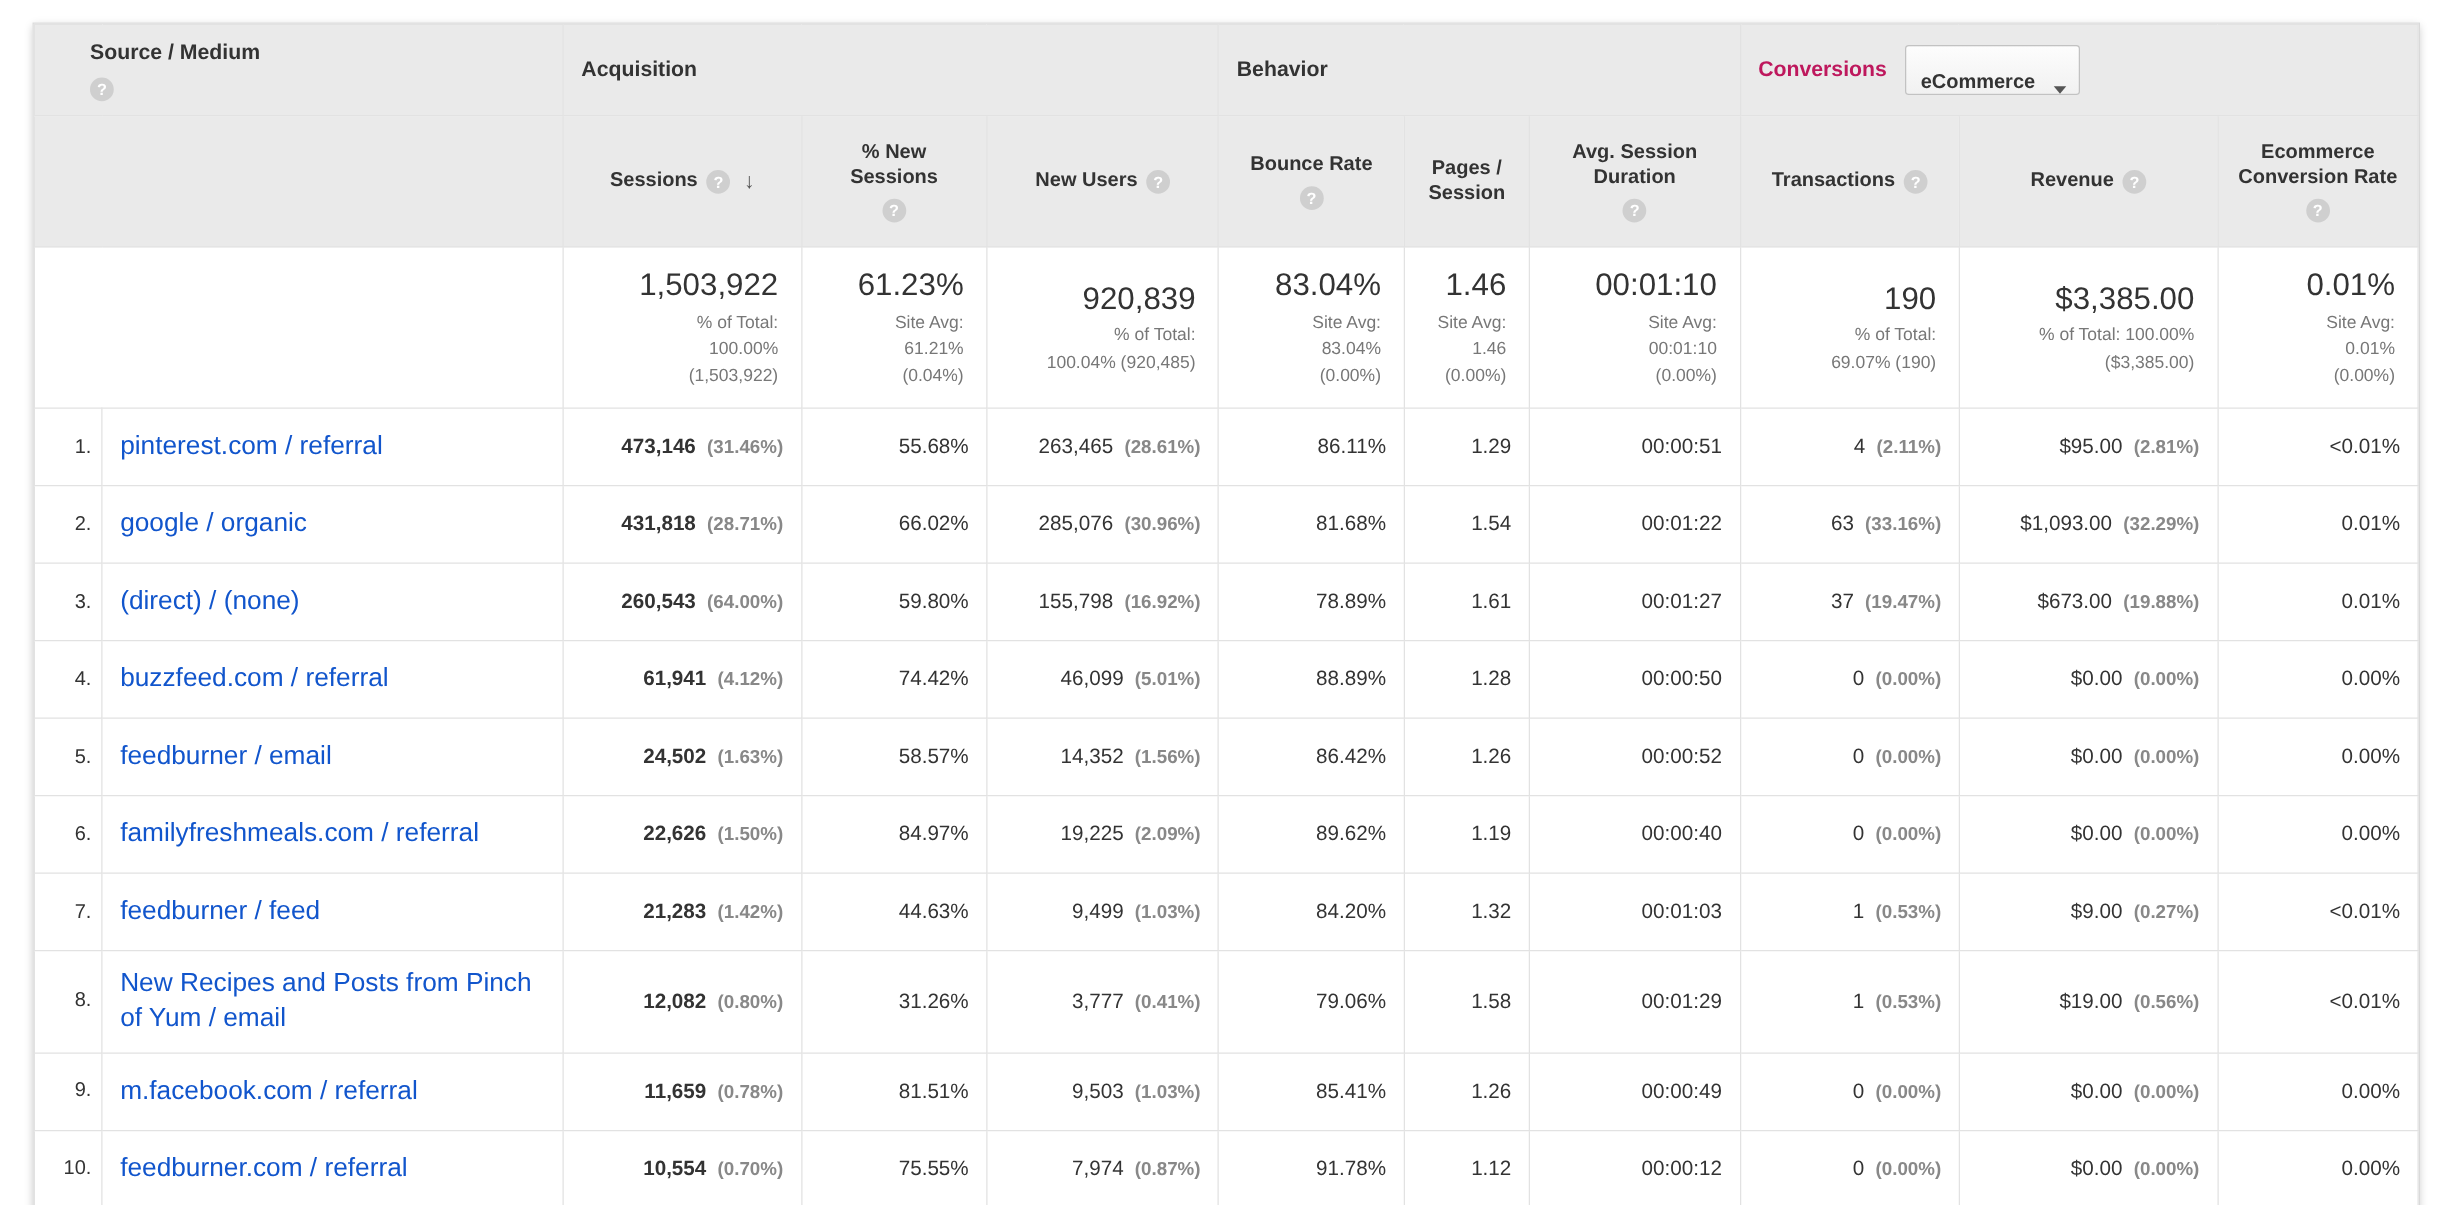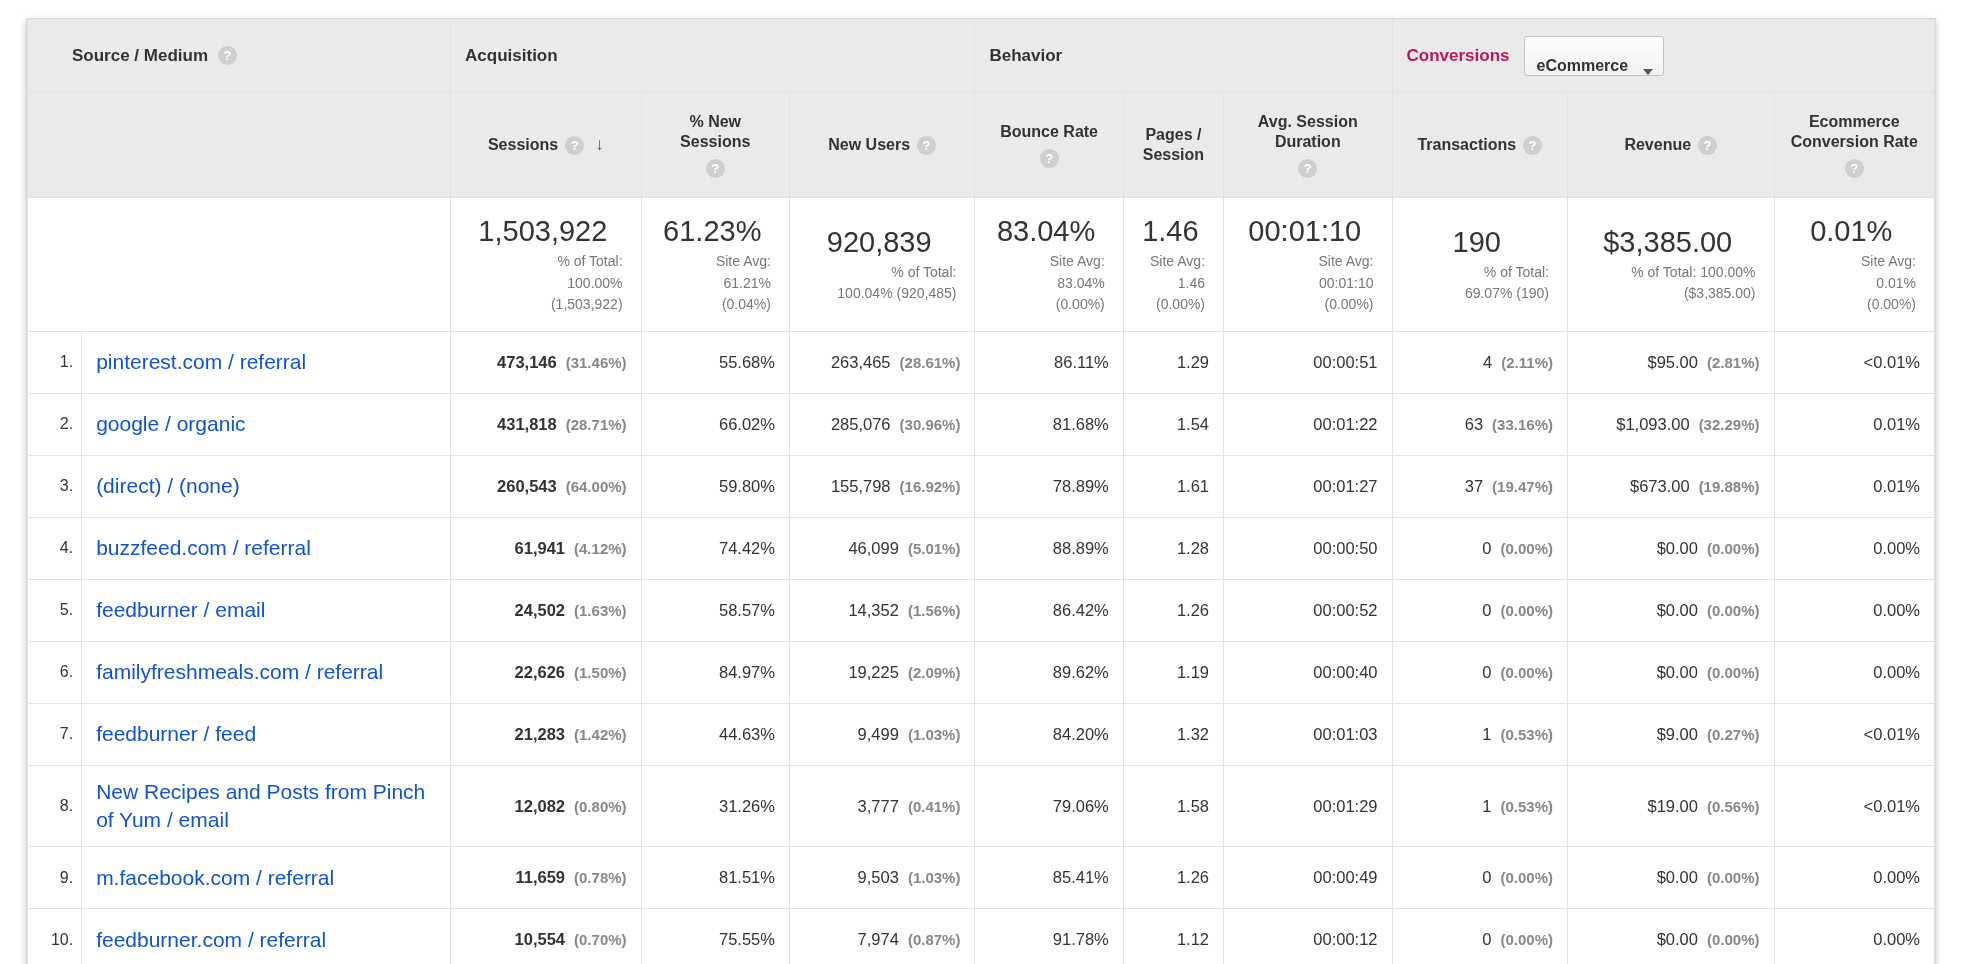--- a/index.html
+++ b/index.html
@@ -52,21 +52,21 @@
   }
   .hdr-dim {
     background: #eaeaea;
     padding: 0 0 0 44px;
     text-align: left;
     font-weight: bold;
     font-size: 17px;
     color: #333;
     vertical-align: middle;
   }
-  .hdr-dim .inner { display: flex; gap: 10px; }
+  .hdr-dim .inner { display: flex; gap: 10px; flex-direction: column; }
 
   
   .hdr-metric {
     background: #eaeaea;
     font-weight: bold;
     font-size: 16px;
     color: #333;
     text-align: center;
     padding: 10px 12px;
     height: 84px;
@@ -139,21 +139,21 @@
     margin-left: 14px;
   }
 
   
   .tot-cell {
     text-align: right;
     padding: 16px 18px 18px 12px;
     background: #fff;
     line-height: 1.18;
   }
-  .tot-big { font-size: 29px; color: #333; font-weight: normal; text-align: center; }
+  .tot-big { font-size: 25px; color: #333; font-weight: normal; }
   .tot-sub { font-size: 14px; color: #777; margin-top: 5px; }
   .tot-blank { background: #fff; }
 
   
   td.idx {
     text-align: right;
     width: 54px;
     padding: 12px 8px 12px 0;
     color: #333;
     font-size: 16px;

